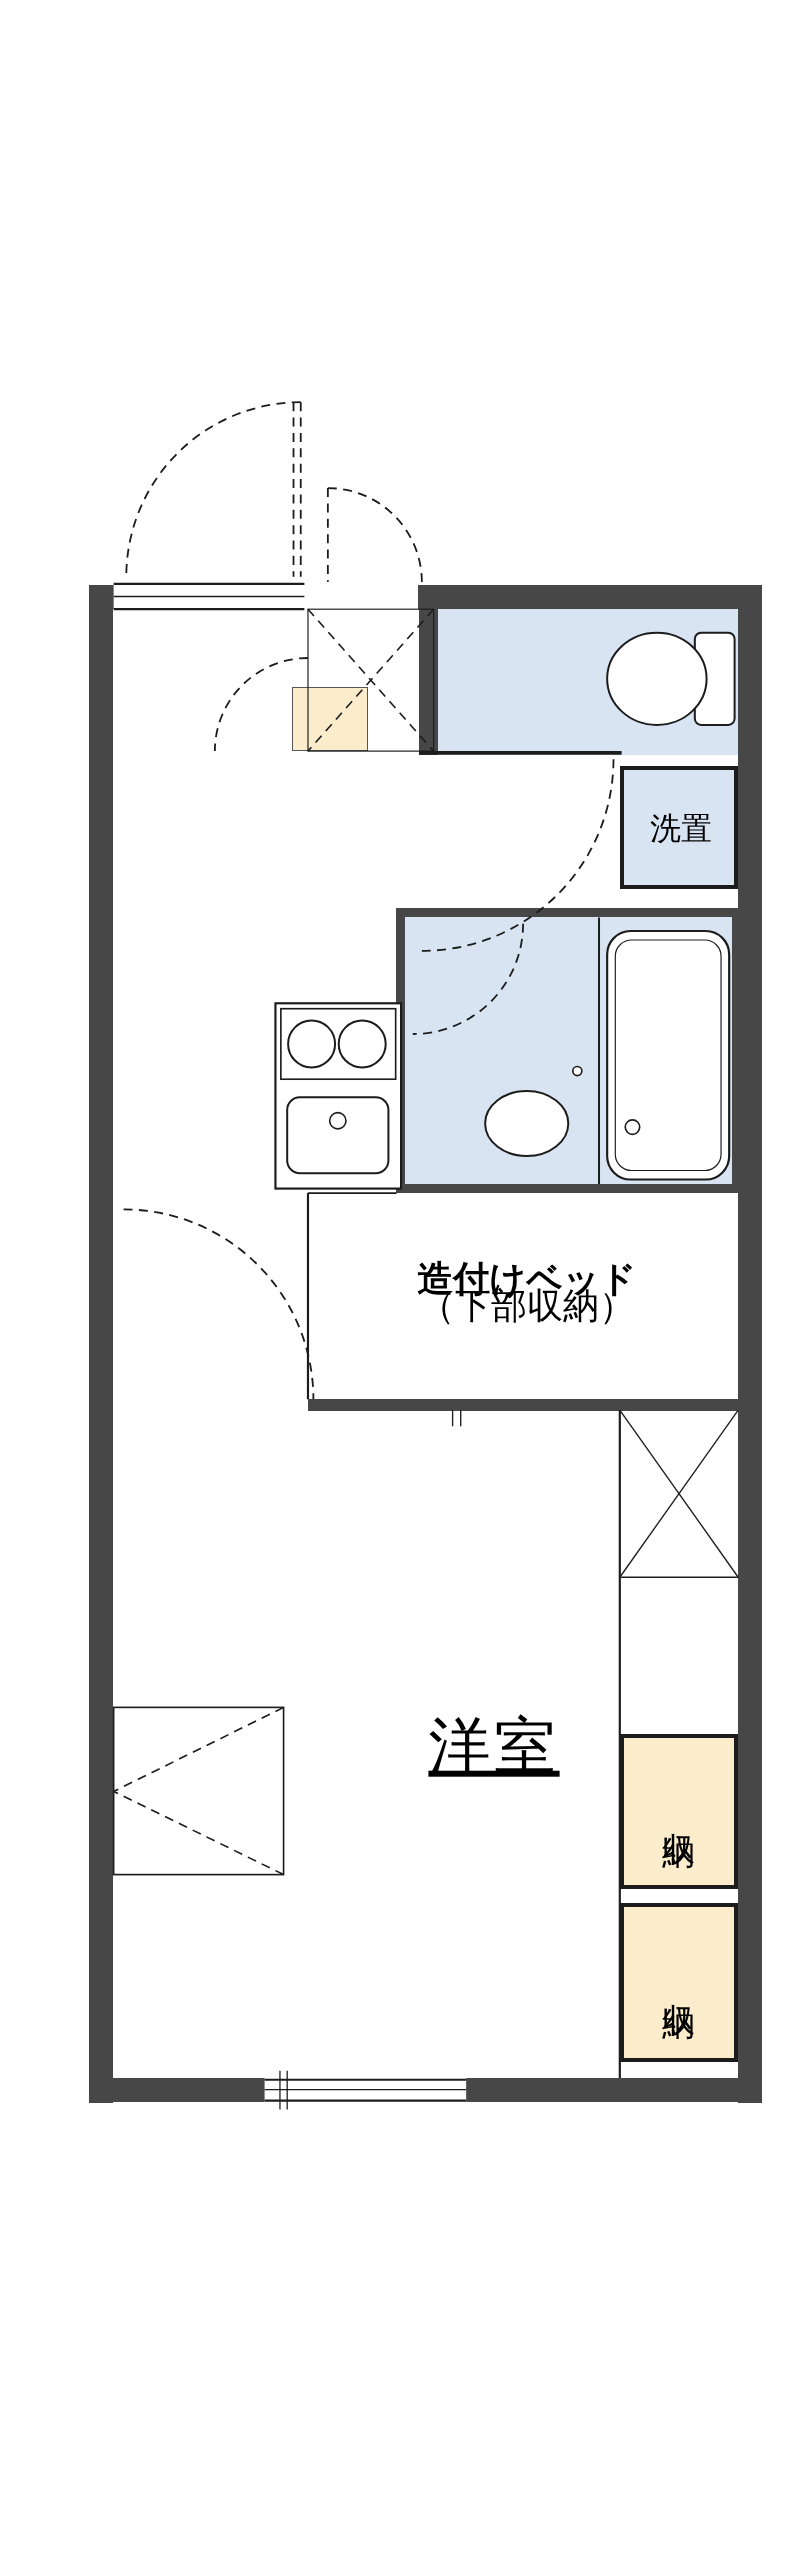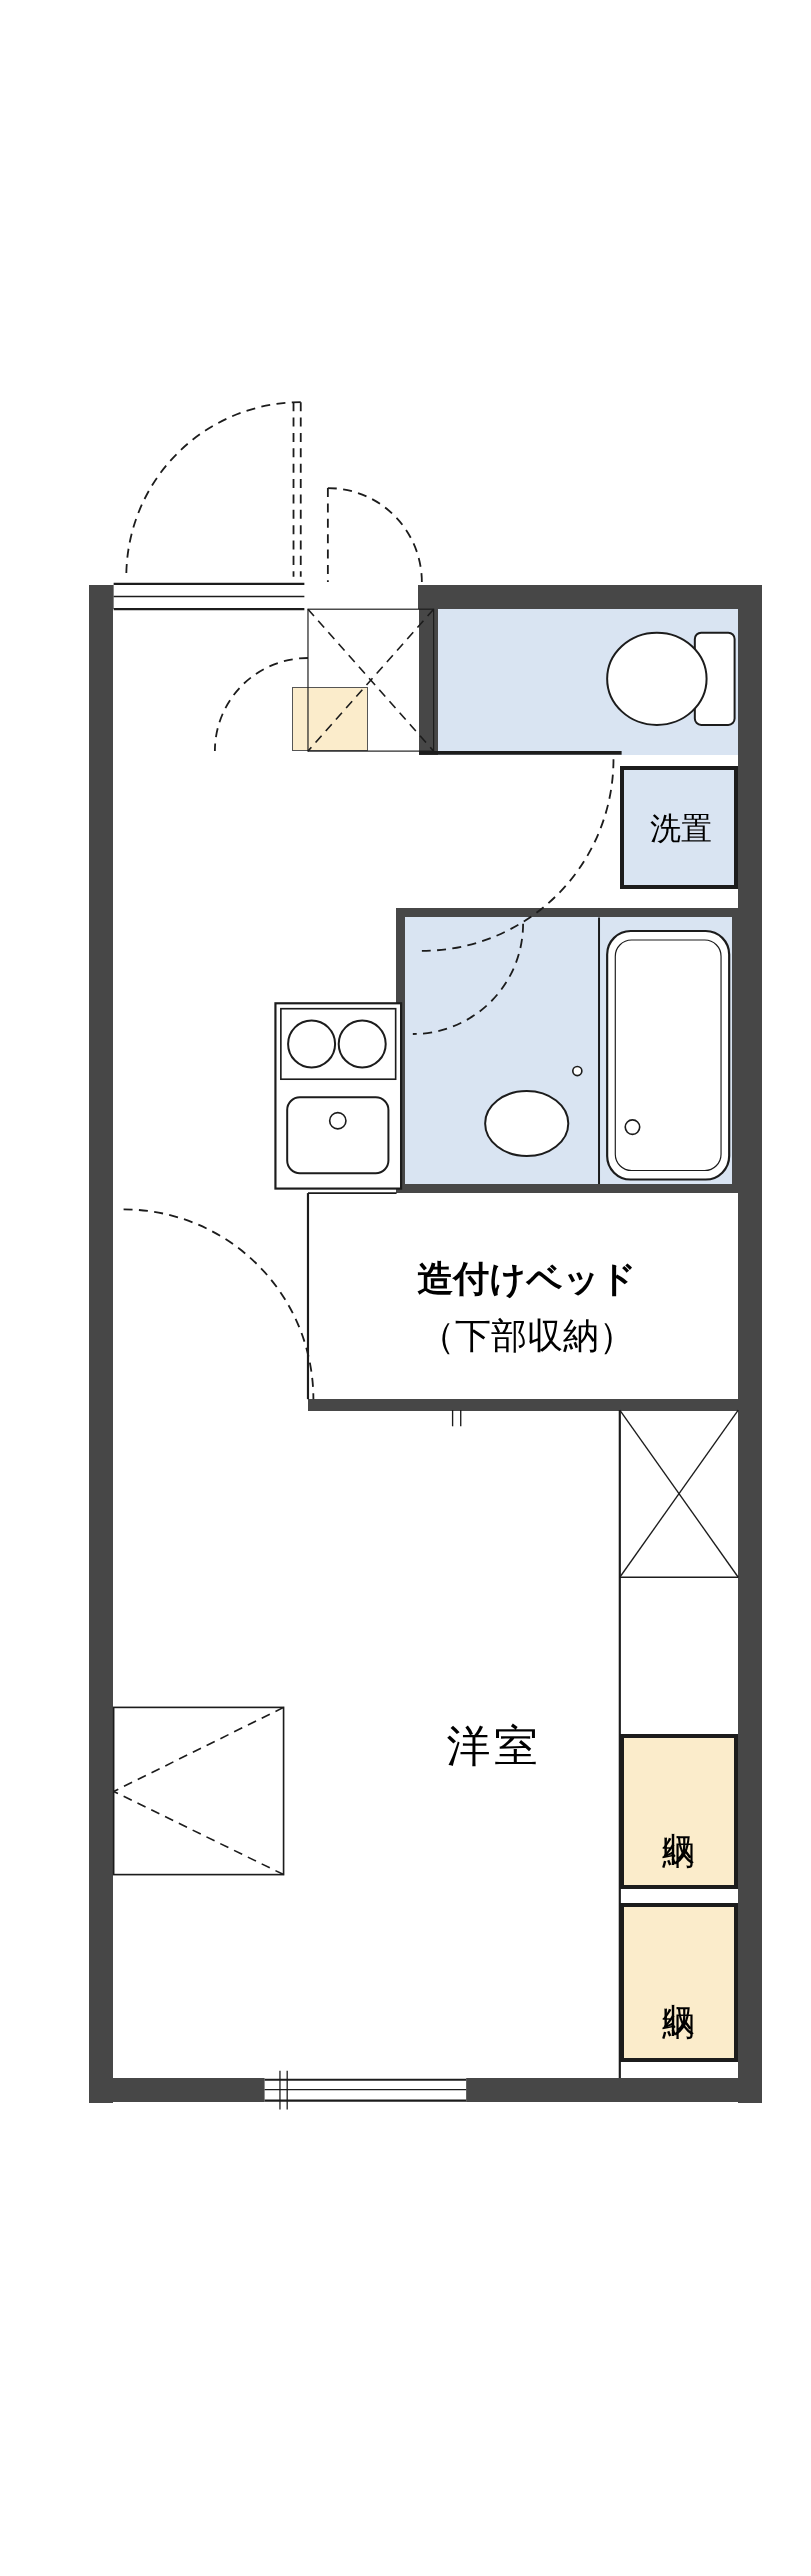--- a/index.html
+++ b/index.html
@@ -141,21 +141,21 @@
       <path class="ln" stroke-width="1.4" d="M266 2312 L489 2312"></path>
       <path class="ln" stroke-width="2.4" d="M266 2324 L489 2324"></path>
       <path class="ln" stroke-width="1.4" d="M283 2291 L283 2334"></path>
       <path class="ln" stroke-width="1.4" d="M291 2291 L291 2334"></path>
     </g>
   </svg>
 
   <div class="lbl" style="left:657px;top:828px;font-size:31px;">洗置</div>
 
   <div class="lbl" style="left:503px;top:1279px;font-size:36px;font-weight:bold;">造付けベッド</div>
-  <div class="lbl" style="left:503px;top:1336px;font-size:36px;">（下部収納）</div>
+  <div class="lbl" style="left:503px;top:1306px;font-size:36px;">（下部収納）</div>
 
-  <div class="lbl" style="left:470px;top:1746px;font-size:44px;letter-spacing:3.6px;">洋室</div>
+  <div class="lbl" style="left:470px;top:1746px;font-size:62px;letter-spacing:3.6px;text-decoration:underline;">洋室</div>
 
   <div class="lbl vlabel" style="left:654px;top:1811px;font-size:33px;">収納</div>
   <div class="lbl vlabel" style="left:654px;top:1982px;font-size:33px;">収納</div>
 
 </div>
 
 
 </body></html>

